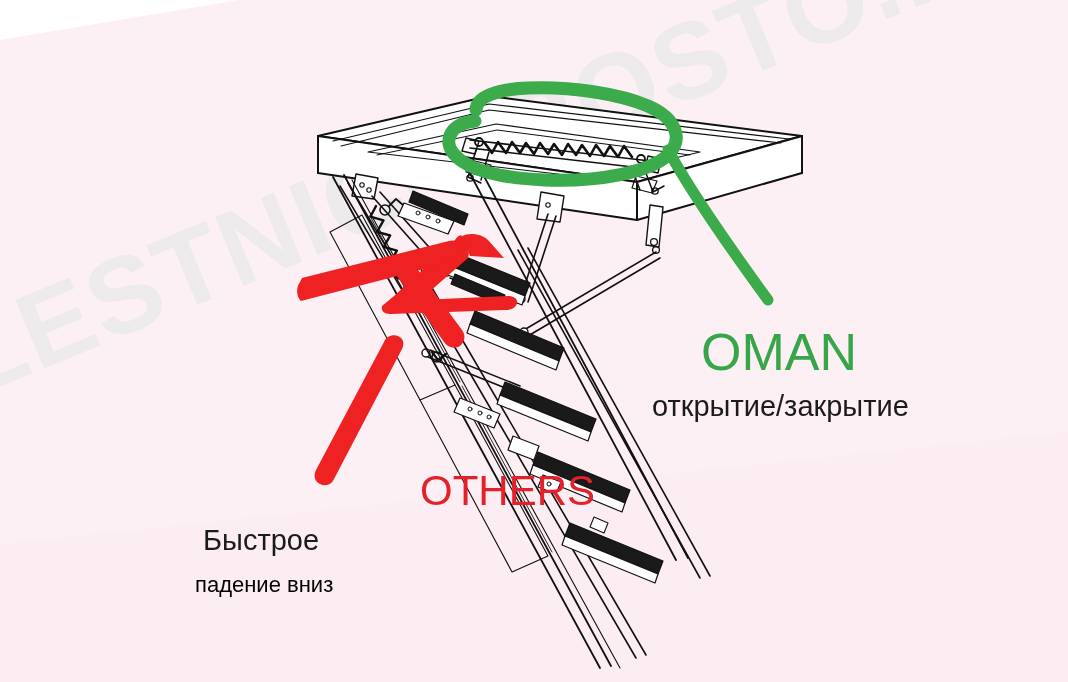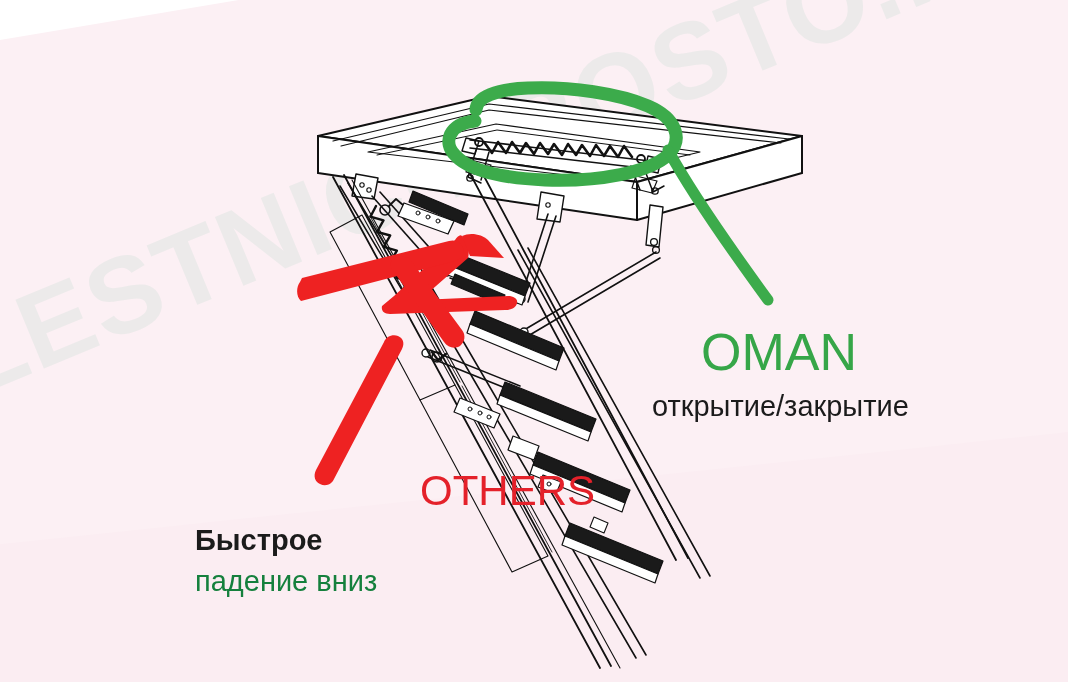--- a/index.html
+++ b/index.html
@@ -104,22 +104,22 @@
     font-weight: normal;
     line-height: 1.0;
     color: #e4212a;
     margin: 0 0 8px 0;
     text-align: right;
   }
   #others-desc {
     font-size: 29px;
     line-height: 1.42;
     color: #1b1b1b;
-    margin: 0;
-    font-weight: bold;
+    margin: 8px;
+    font-weight: normal;
   }
   svg { display: block; }
 </style>
 </head>
 <body>
 
 <div id="stage">
 
   <div class="bg-band" id="bg-band-soft"></div>
   <div class="bg-band" id="bg-band-main"></div>
@@ -312,16 +312,16 @@
   </svg>
 
   <div id="oman-block">
     <div id="oman-title">OMAN</div>
     <div id="oman-desc" style="font-size:29px;line-height:1.42;color:#1b1b1b;margin:8px 0 0 2px;">открытие/закрытие</div>
   </div>
 
   <div id="others-block">
     <div id="others-title">OTHERS</div>
     <div id="others-desc">Быстрое</div>
-    <div style="font-size:29px;line-height:1.42;color:#15803d;margin:0;">падение вниз</div>
+    <div style="font-size:22px;line-height:1.42;color:#000000;margin:0;">падение вниз</div>
   </div>
 
 </div>
 
 </body></html>

